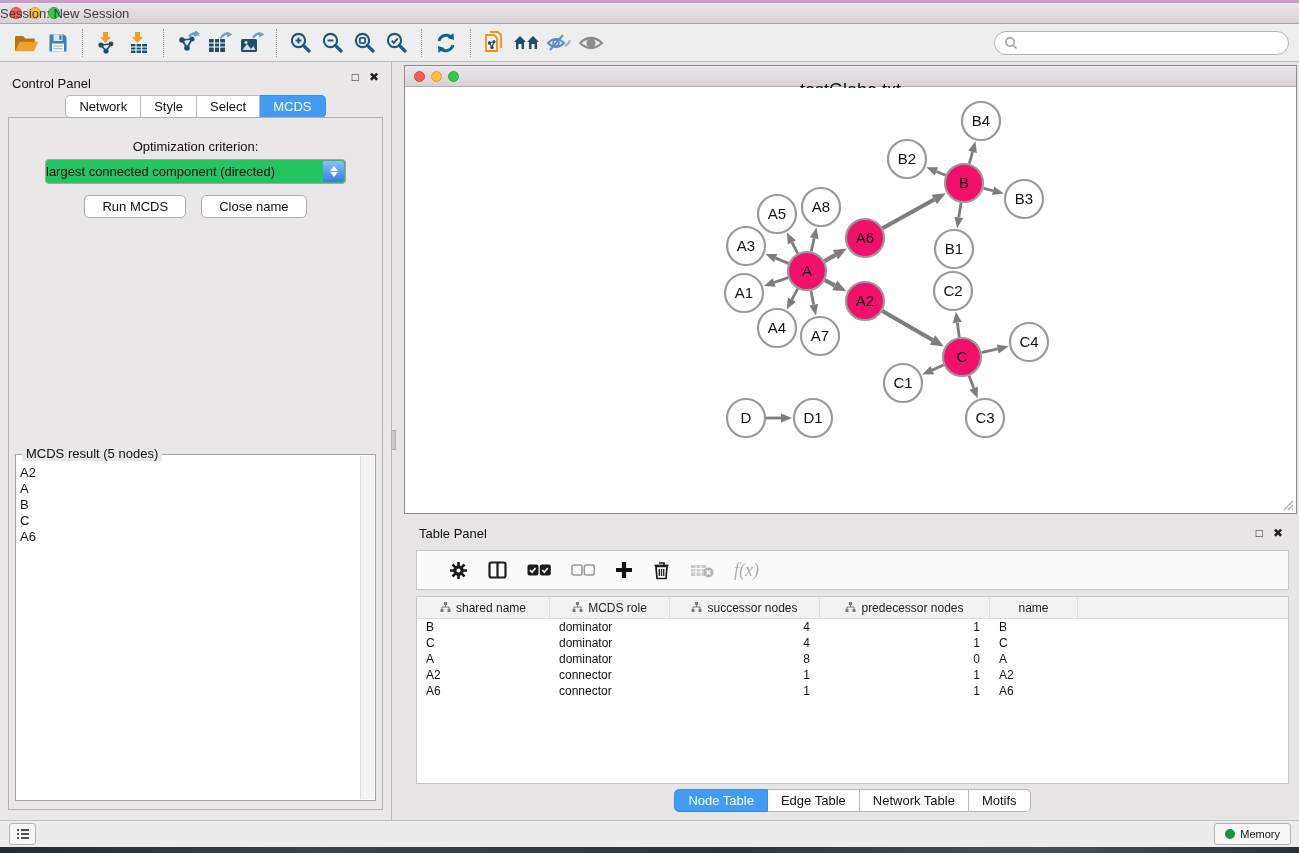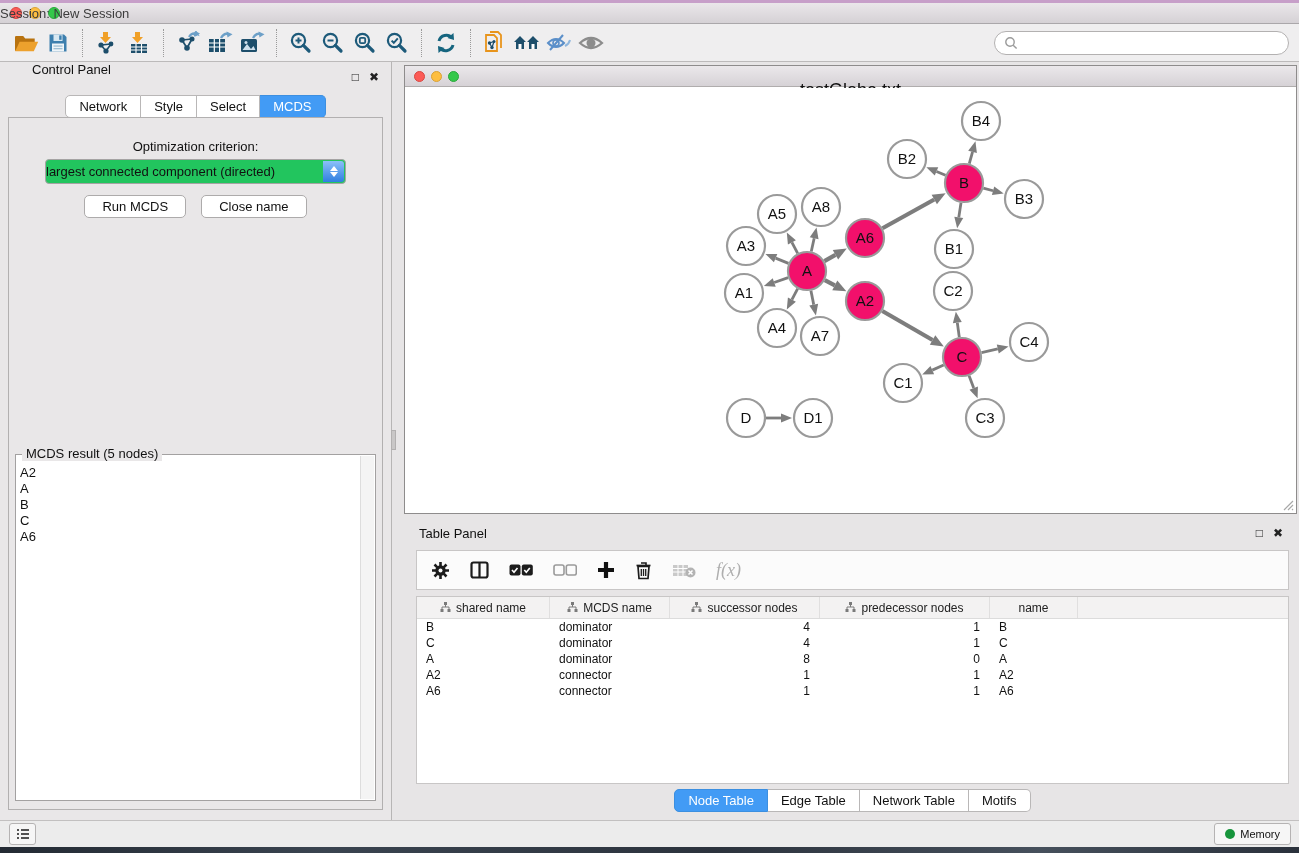--- a/index.html
+++ b/index.html
@@ -32,21 +32,21 @@
   .panel-winbtns { position:absolute; right:12px; top:9px; display:flex; gap:10px; }
   .wb { font-size:12px; color:#222; line-height:12px; }
 
   
   .seg { display:inline-flex; }
   .seg .tab { background:#fff; border:1px solid #b9b7b7; border-left-width:0; padding:3px 13px; font-size:13px; color:#111; white-space:nowrap; }
   .seg .tab:first-child { border-left-width:1px; border-radius:5px 0 0 5px; }
   .seg .tab:last-child { border-radius:0 5px 5px 0; }
   .seg .tab.selected { background:#429bf5; border-color:#3c8fe0; color:#fff; }
 
-  .cp-header { position:absolute; top:0; left:12px;margin-left:20px; }
+  .cp-header { position:absolute; top:14px; left:12px; }
   .cp-tabs { position:absolute; top:33px; left:0; width:100%; display:flex; justify-content:center; }
   .cp-content { position:absolute; top:55px; left:8px; right:8px; bottom:10px; border:1px solid #b2b0b0; background:#e9e7e8; }
   .opt-label { position:absolute; top:21px; left:0; right:0; text-align:center; font-size:13px; color:#111; }
   .criterion { position:absolute; top:41px; left:36px; right:36px; height:25px; background:#22c55e; border:1px solid #a5a3a3; border-radius:4px; display:flex; align-items:center; font-size:13px; color:#111; }
   .criterion .stepper { position:absolute; right:1px; top:1px; bottom:1px; width:21px; border-radius:0 3px 3px 0; background:linear-gradient(#8cc0f8,#2f7fe0); display:flex; flex-direction:column; align-items:center; justify-content:center; gap:1px; }
   .chev { width:0; height:0; border-left:4px solid transparent; border-right:4px solid transparent; }
   .chev.up { border-bottom:5px solid #fff; }
   .chev.down { border-top:5px solid #fff; }
   .btn-row { position:absolute; top:77px; left:0; right:0; display:flex; justify-content:center; gap:15px; }
   .mac-btn { background:#fff; border:1px solid #adabab; border-radius:5px; padding:3px 17px; font-size:13px; color:#111; }
@@ -62,21 +62,21 @@
   .nw-titlebar .tl-dots { left:9px; top:5px; gap:6px; }
   .nw-titlebar .tl-dot { width:11px; height:11px; }
   .nw-title { position:absolute; left:0; right:0; top:14px; text-align:center; font-size:18px; color:#111; }
   .nw-canvas { position:absolute; top:22px; left:0; right:0; bottom:0; background:#fff; overflow:hidden;padding-left:36px; }
   .resize-grip { position:absolute; right:2px; bottom:2px; }
 
   
   .table-panel { position:absolute; left:24px; right:10px; top:458px; height:292px; }
   .tp-title { position:absolute; top:6px; left:3px; }
   .tp-winbtns { position:absolute; right:6px; top:7px; display:flex; gap:10px; }
-  .tp-toolbar { position:absolute; top:30px; left:0; right:0; height:40px; background:#fbfbfb; border:1px solid #c8c6c6; display:flex; align-items:center; padding-left:14px; gap:20px; }
+  .tp-toolbar { position:absolute; top:30px; left:0; right:0; height:40px; background:#fbfbfb; border:1px solid #c8c6c6; display:flex; align-items:center; padding-left:32px; gap:20px; }
   .tp-toolbar .ic { display:flex; align-items:center; justify-content:center; }
   .fx { font-family:"Liberation Serif", serif; font-style:italic; font-size:18px; color:#aeaeae; }
   .tp-table { position:absolute; top:76px; left:0; right:0; bottom:28px; background:#fff; border:1px solid #c8c6c6; overflow:hidden; }
   .thead { display:grid; grid-template-columns:133px 120px 150px 170px 88px 1fr; height:22px; background:#f3f2f2; border-bottom:1px solid #dcdcdc; }
   .th { display:flex; align-items:center; justify-content:center; gap:5px; font-size:12px; color:#222; border-right:1px solid #e0dfdf; }
   .th:last-child { border-right:none; }
   .trow { display:grid; grid-template-columns:133px 120px 150px 170px 88px 1fr; height:16px; align-items:center; font-size:12px; color:#111; }
   .td { padding-left:9px; }
   .td.num { text-align:right; padding-right:10px; padding-left:0; }
   .tp-tabs { position:absolute; bottom:0; left:0; right:0; display:flex; justify-content:center; }
@@ -462,21 +462,21 @@
                 </svg>
                 <span>shared name</span>
               </div>
               <div class="th">
                 <svg width="11" height="11" viewBox="0 0 11 11">
                   <rect x="4" y="0" width="3" height="3" fill="#7a7a7a"></rect>
                   <path d="M5.5 3 v2 M2 7 v-2 h7 v2" stroke="#7a7a7a" stroke-width="1" fill="none"></path>
                   <rect x="0.5" y="7" width="3" height="3" fill="#7a7a7a"></rect>
                   <rect x="7.5" y="7" width="3" height="3" fill="#7a7a7a"></rect>
                 </svg>
-                <span>MCDS name</span>
+                <span>MCDS role</span>
               </div>
               <div class="th">
                 <svg width="11" height="11" viewBox="0 0 11 11">
                   <rect x="4" y="0" width="3" height="3" fill="#7a7a7a"></rect>
                   <path d="M5.5 3 v2 M2 7 v-2 h7 v2" stroke="#7a7a7a" stroke-width="1" fill="none"></path>
                   <rect x="0.5" y="7" width="3" height="3" fill="#7a7a7a"></rect>
                   <rect x="7.5" y="7" width="3" height="3" fill="#7a7a7a"></rect>
                 </svg>
                 <span>successor nodes</span>
               </div>

